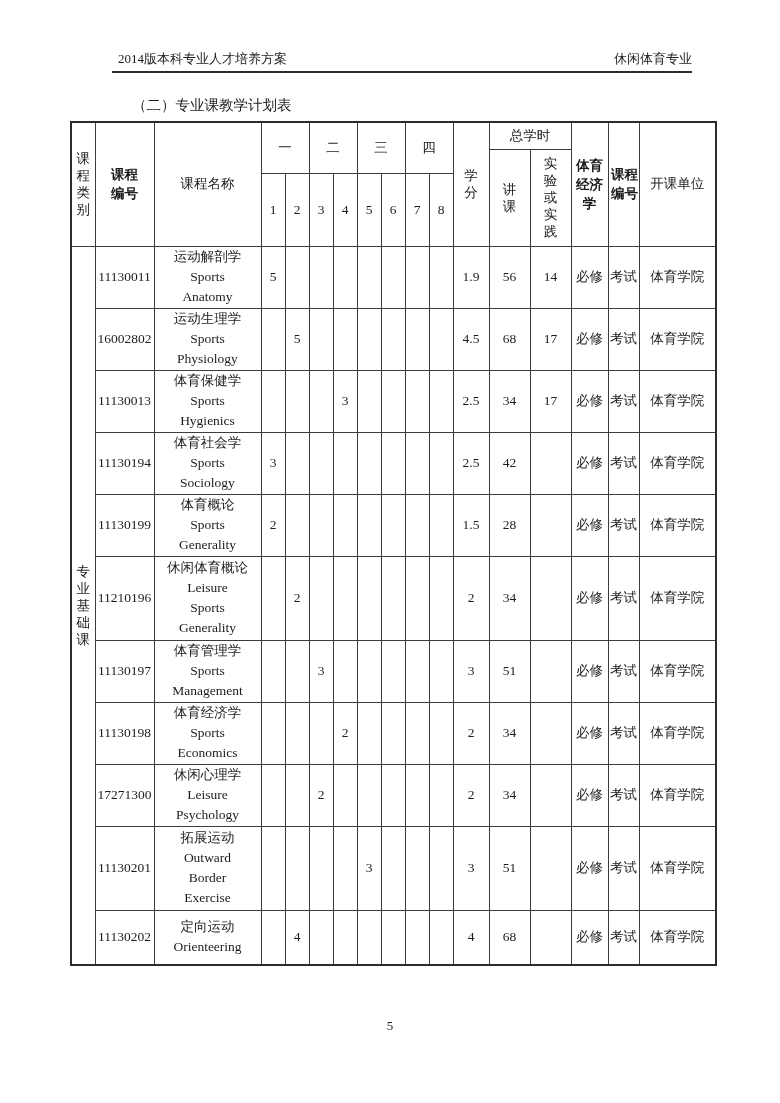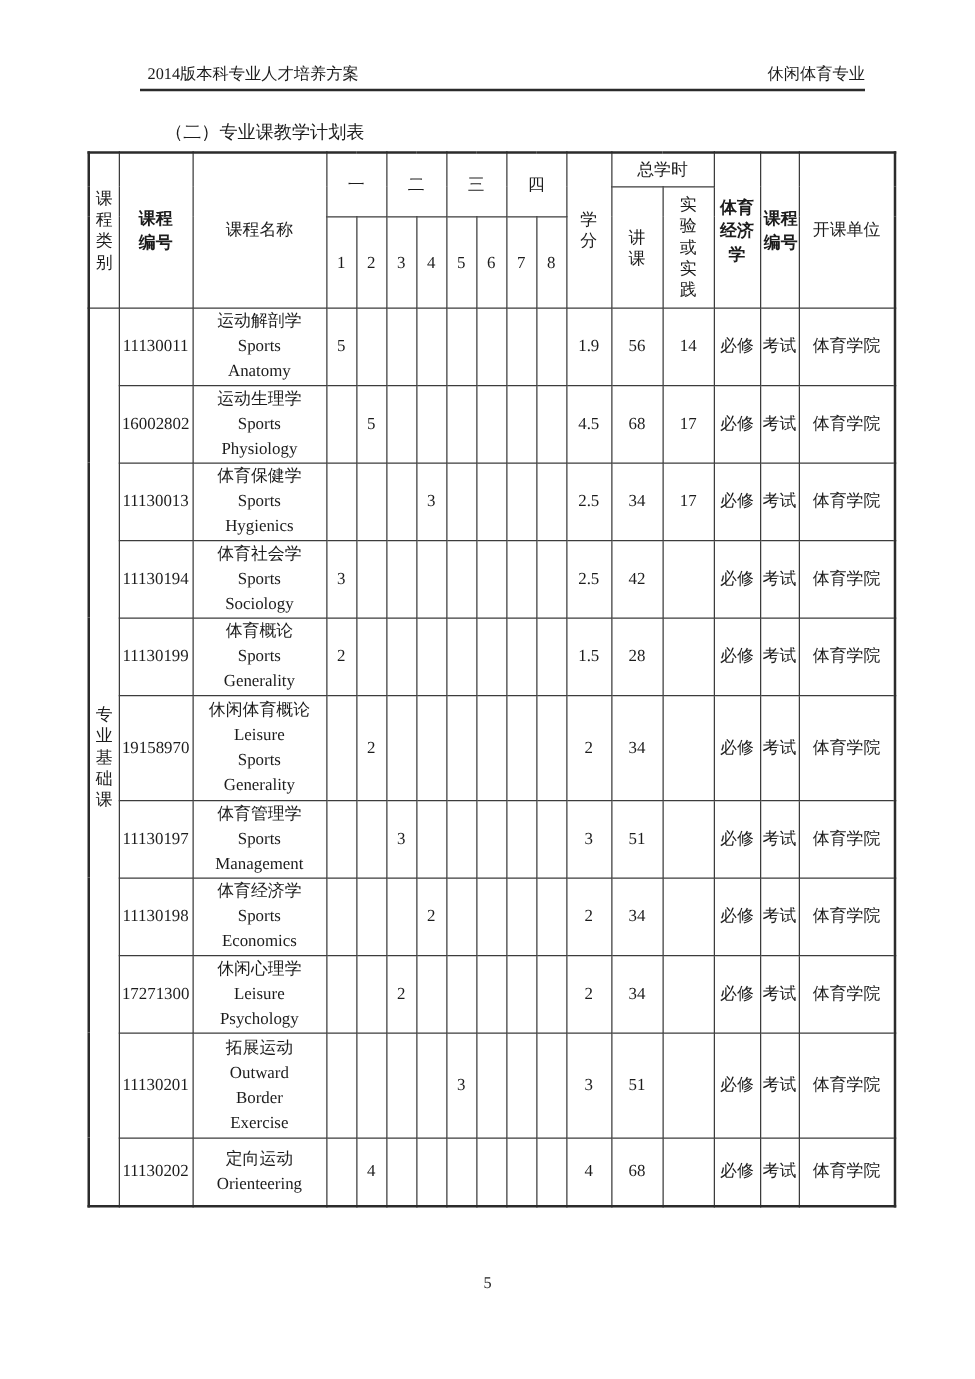--- a/index.html
+++ b/index.html
@@ -229,21 +229,21 @@
         <td></td>
         <td></td>
         <td>1.5</td>
         <td>28</td>
         <td></td>
         <td>必修</td>
         <td>考试</td>
         <td>体育学院</td>
       </tr>
       <tr class="h4">
-        <td>19158970</td>
+        <td>11210196</td>
         <td class="name-cell">休闲体育概论
 Leisure
 Sports
 Generality</td>
         <td></td>
         <td>2</td>
         <td></td>
         <td></td>
         <td></td>
         <td></td>

